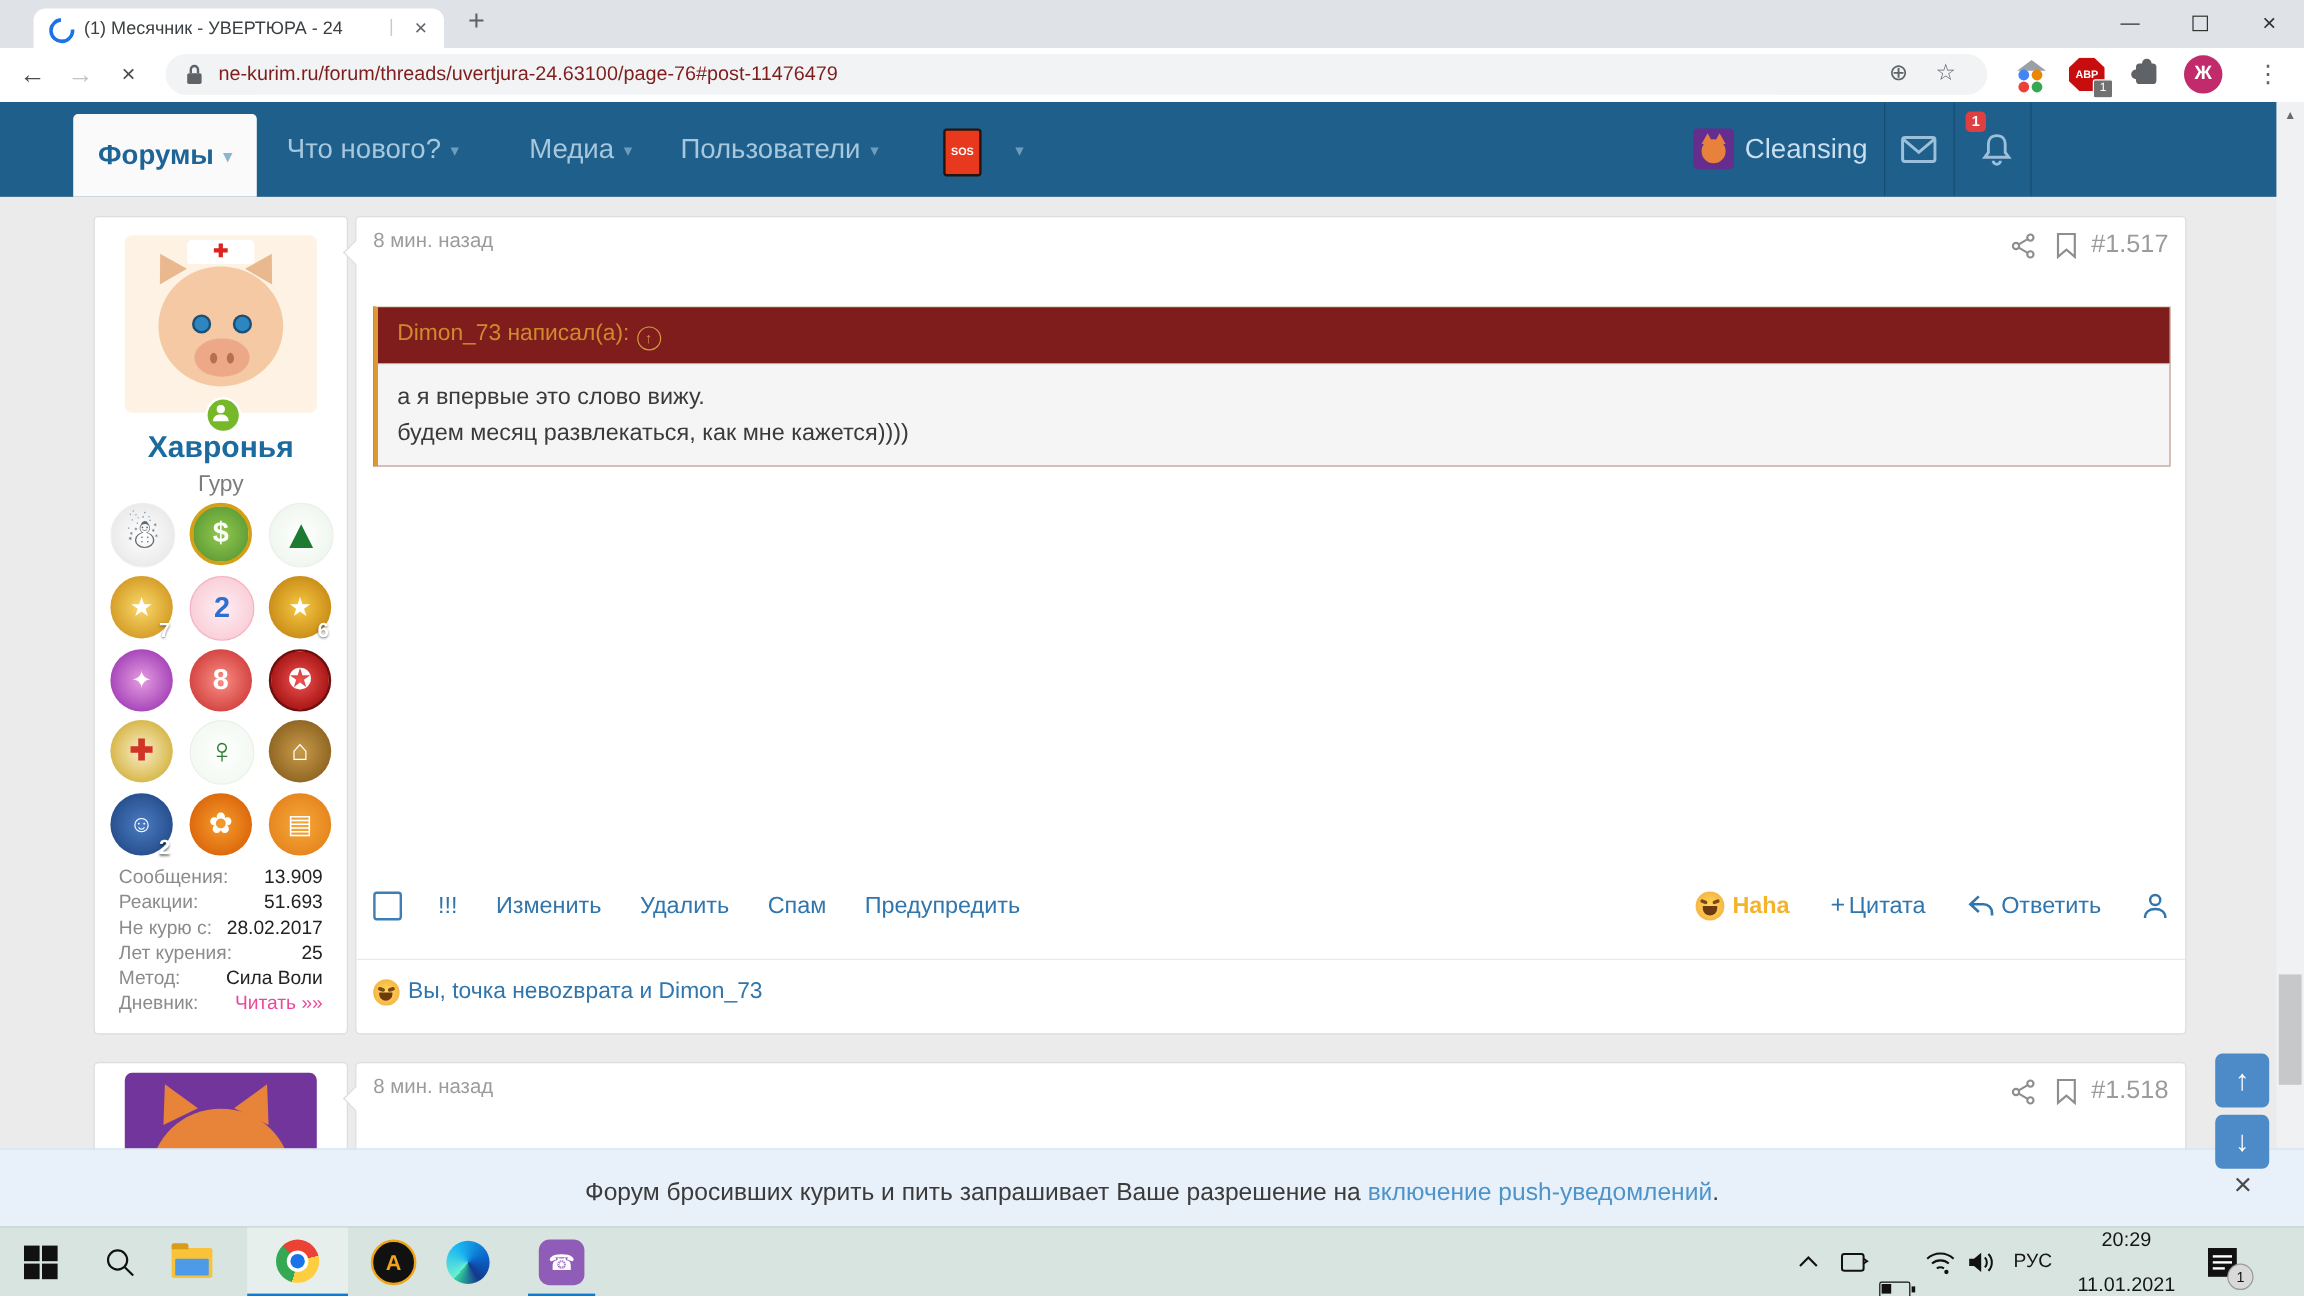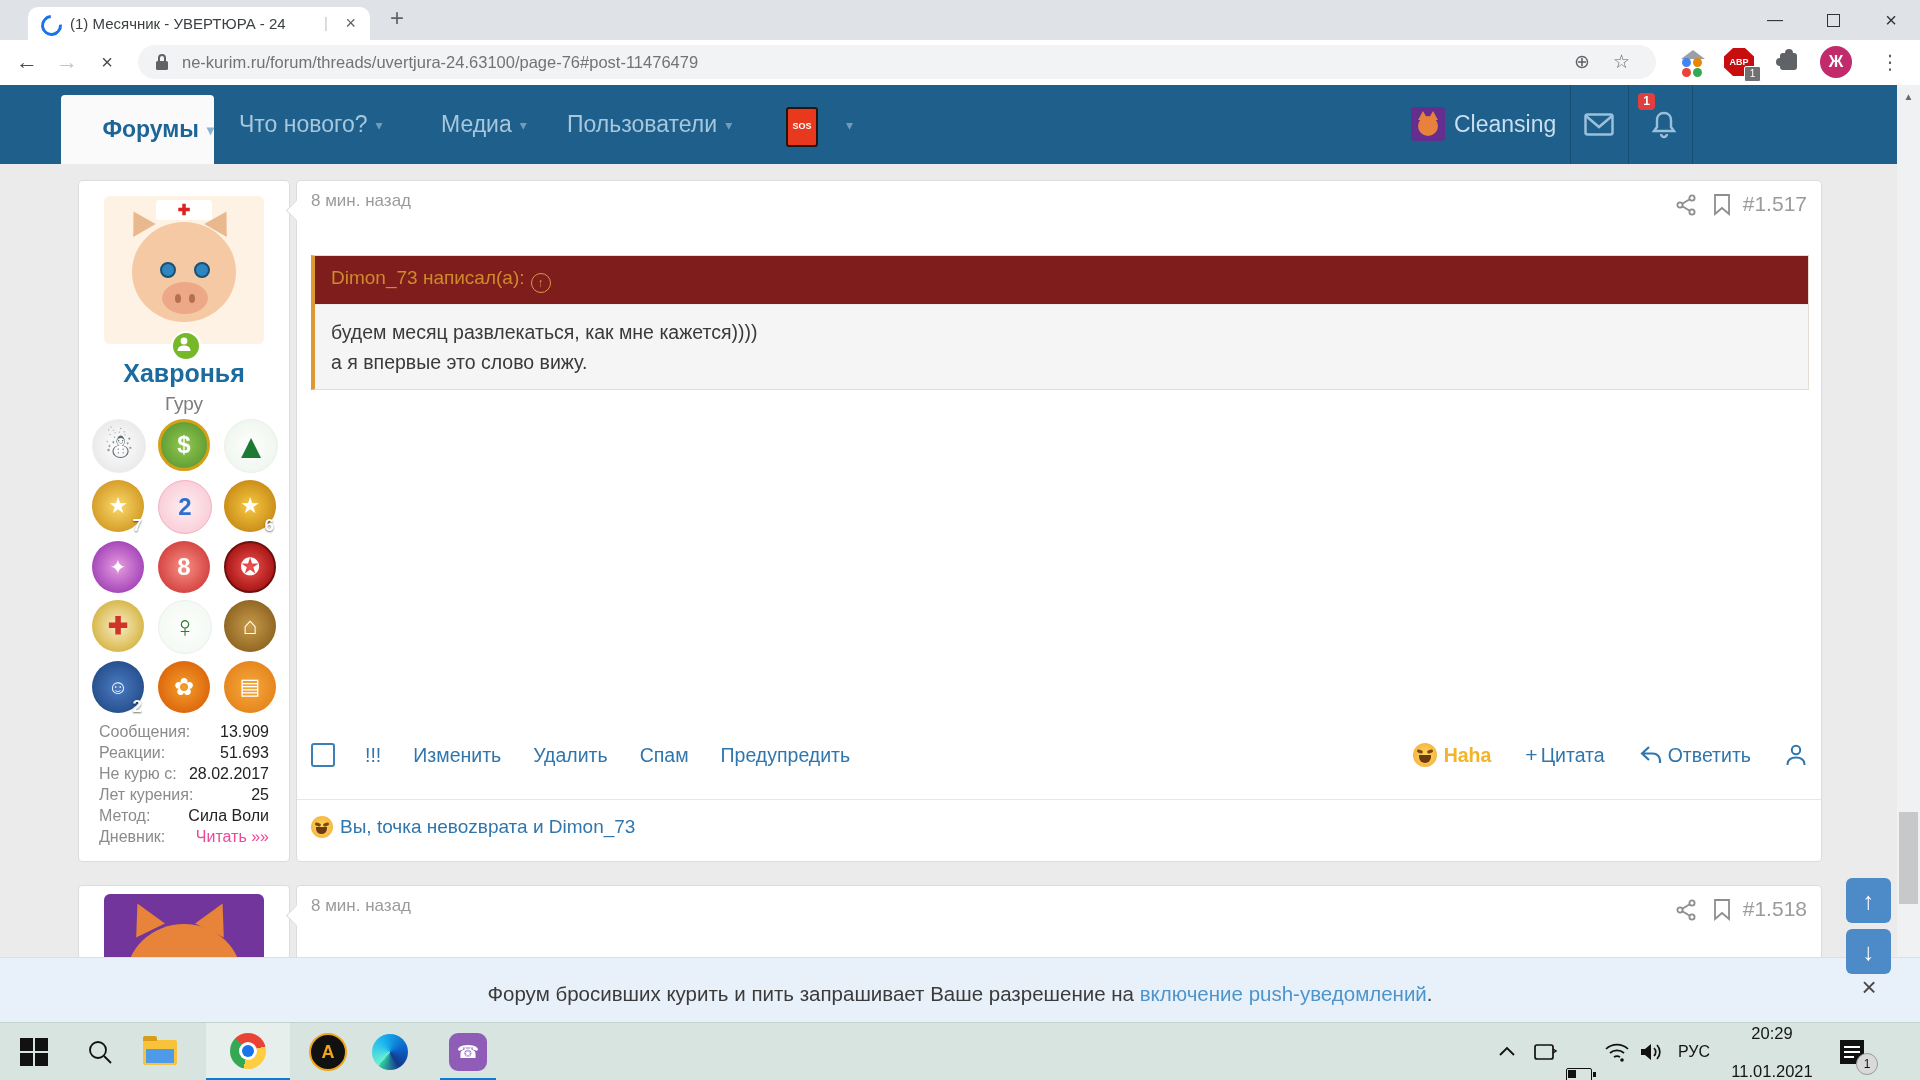--- a/index.html
+++ b/index.html
@@ -23,21 +23,21 @@
   .wc-x{left:1862px;font-size:20px;}
 
   
   .toolbar{position:absolute;left:0;top:40px;width:1920px;height:45px;background:#fff;border-bottom:1px solid #dcdfe3;}
   .tb-i{position:absolute;top:0;height:44px;line-height:44px;text-align:center;width:38px;font-size:22px;}
   .tb-back{left:8px;color:#494c50;}
   .tb-fwd{left:48px;color:#c0c4c9;}
   .tb-stop{left:88px;color:#494c50;font-size:20px;}
   .urlbar{position:absolute;left:138px;top:5px;width:1518px;height:34px;background:#f1f3f4;border-radius:17px;}
   .lock{position:absolute;left:16px;top:8px;}
-  .url{position:absolute;left:44px;top:0;line-height:34px;font-size:16.5px;color:#737373;white-space:nowrap;}
+  .url{position:absolute;left:44px;top:0;line-height:34px;font-size:16.5px;color:#7f1d1d;white-space:nowrap;}
   .u-zoom{position:absolute;right:66px;top:0;line-height:34px;font-size:19px;color:#5f6368;}
   .u-star{position:absolute;right:26px;top:0;line-height:34px;font-size:19px;color:#5f6368;}
   .ext-home{position:absolute;left:1680px;top:12px;width:26px;height:22px;}
   .roof{position:absolute;left:1px;top:-2px;width:0;height:0;border-left:12px solid transparent;border-right:12px solid transparent;border-bottom:9px solid #9aa0a6;}
   .dot{position:absolute;width:9px;height:9px;border-radius:50%;}
   .d1{left:2px;top:6px;background:#4285f4;}.d2{left:13px;top:6px;background:#ea8600;}
   .d3{left:2px;top:16px;background:#ea4335;}.d4{left:13px;top:16px;background:#34a853;}
   .abp{position:absolute;left:1724px;top:8px;width:30px;height:28px;background:#c70d0d;color:#fff;
     clip-path:polygon(30% 0,70% 0,100% 30%,100% 70%,70% 100%,30% 100%,0 70%,0 30%);
     font-size:9px;font-weight:bold;text-align:center;line-height:28px;}
@@ -46,21 +46,21 @@
   .puz{position:absolute;left:1780px;top:13px;width:17px;height:17px;background:#5f6368;border-radius:3px;}
   .puz:before{content:"";position:absolute;left:4.5px;top:-4px;width:8px;height:8px;border-radius:50%;background:#5f6368;}
   .puz:after{content:"";position:absolute;left:-4px;top:4.5px;width:8px;height:8px;border-radius:50%;background:#5f6368;}
   .prof{position:absolute;left:1820px;top:6px;width:32px;height:32px;border-radius:50%;background:#c12a6b;
     color:#fff;font-size:16px;font-weight:bold;text-align:center;line-height:32px;}
   .dots3{position:absolute;left:1880px;top:0;line-height:44px;font-size:20px;color:#5f6368;}
 
   
   .navbar{position:absolute;left:0;top:85px;width:1920px;height:79px;background:#1e5f8b;border-bottom:4px solid #174a6e;}
   .n-tab{position:absolute;left:61px;top:10px;width:153px;height:69px;background:#fafafa;border-radius:4px 4px 0 0;
-    text-align:right;line-height:69px;font-size:23px;font-weight:bold;color:#1d6497;}
+    text-align:center;line-height:69px;font-size:23px;font-weight:bold;color:#1d6497;}
   .n-item{position:absolute;top:0;line-height:79px;font-size:23px;color:#a7c7dd;}
   .caret{font-size:14px;vertical-align:2px;margin-left:8px;color:#6f9cbd;}
   .n-tab .caret{color:#8fb4cf;}
   .sos{position:absolute;left:786px;top:22px;width:28px;height:36px;background:#e8391f;border:2px solid #27140b;border-radius:3px;
     color:#fff;font-size:9px;font-weight:bold;text-align:center;line-height:34px;}
   .sos-car{left:838px;}
   .n-sep{position:absolute;top:0;width:1px;height:79px;background:rgba(0,0,0,.18);}
   .n-av{position:absolute;left:1411px;top:22px;width:34px;height:34px;border-radius:4px;background:#652e8e;overflow:hidden;}
   .fox{position:absolute;left:7px;top:9px;width:20px;height:20px;border-radius:50%;background:#e8813c;}
   .fox:before,.fox:after{content:"";position:absolute;top:-5px;width:0;height:0;
@@ -372,22 +372,22 @@
       <svg class="pbm" width="18" height="23" viewBox="0 0 18 23">
         <path d="M2 2h14v19l-7-6-7 6z" fill="none" stroke="#8e8e8e" stroke-width="1.8"></path>
       </svg>
       <span class="pnum">#1.517</span>
 
       <div class="quote">
         <div class="qhead">
           <span>Dimon_73 написал(а):</span><span class="qarr">↑</span>
         </div>
         <div class="qbody">
+          <div>а я впервые это слово вижу.</div>
           <div>будем месяц развлекаться, как мне кажется))))</div>
-          <div>а я впервые это слово вижу.</div>
         </div>
       </div>
 
 
       <div class="acts">
         <span class="chk"></span>
         <a class="alink">!!!</a>
         <a class="alink">Изменить</a>
         <a class="alink">Удалить</a>
         <a class="alink">Спам</a>

